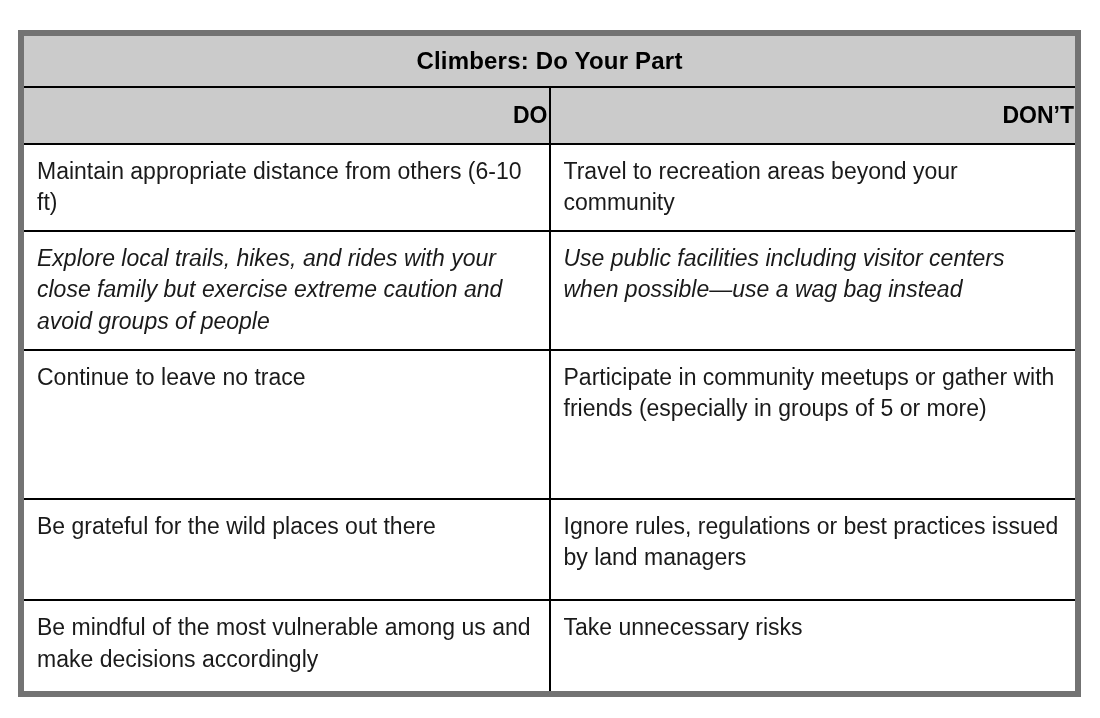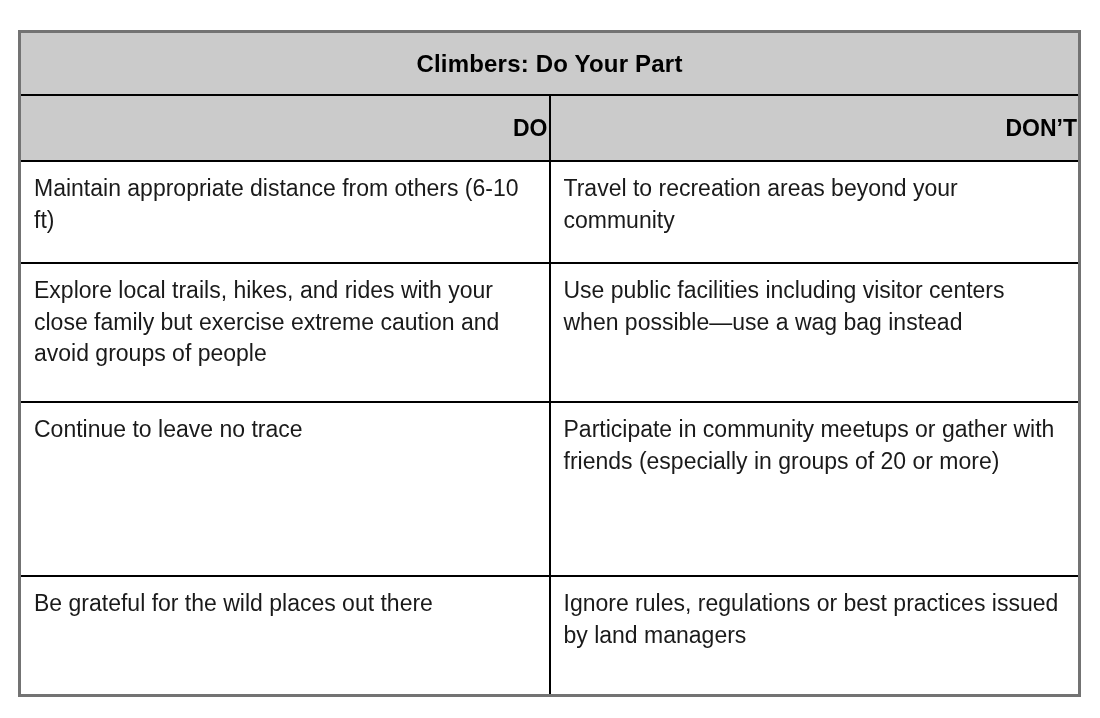--- a/index.html
+++ b/index.html
@@ -14,21 +14,21 @@
     box-sizing: border-box;
     width: 1100px;
     height: 718px;
     padding: 30px 18px 0 18px;
   }
   table.dodont {
     border-collapse: collapse;
     width: 1063px;
     height: 667px;
     table-layout: fixed;
-    border: 3px solid #737373;
+    border: 6px solid #737373;
     padding-left: 46px;
   }
   table.dodont th, table.dodont td {
     border: 2px solid #000000;
     box-sizing: border-box;
   }
   th.table-title {
     background: #cbcbcb;
     font-weight: bold;
     font-size: 24px;
@@ -52,21 +52,21 @@
     font-size: 23px;
     color: #1a1a1a;
     text-align: left;
     vertical-align: top;
     padding: 11px 14px 10px 13px;
     line-height: 1.38;
     background: #ffffff;
   }
   tr.r1 { height: 57px; }
   tr.r2 { height: 75px; }
-  tr.r3 { height: 117px; }
+  tr.r3 { height: 117px; font-style: italic; }
   tr.r4 { height: 148px; }
   tr.r5 { height: 101px; }
   tr.r6 { height: 93px; }
 </style>
 </head>
 <body>
 
 <div class="page">
   <table class="dodont">
     <tbody>
@@ -80,21 +80,25 @@
       <tr class="r2">
         <td class="cell">Maintain appropriate distance from others (6-10 ft)</td>
         <td class="cell">Travel to recreation areas beyond your community</td>
       </tr>
       <tr class="r3">
         <td class="cell">Explore local trails, hikes, and rides with your close family but exercise extreme caution and avoid groups of people</td>
         <td class="cell">Use public facilities including visitor centers when possible—use a wag bag instead</td>
       </tr>
       <tr class="r4">
         <td class="cell">Continue to leave no trace</td>
-        <td class="cell">Participate in community meetups or gather with friends (especially in groups of 20 or more)</td>
+        <td class="cell">Participate in community meetups or gather with friends (especially in groups of 5 or more)</td>
       </tr>
       <tr class="r5">
         <td class="cell">Be grateful for the wild places out there</td>
         <td class="cell">Ignore rules, regulations or best practices issued by land managers</td>
+      </tr>
+      <tr class="r6">
+        <td class="cell">Be mindful of the most vulnerable among us and make decisions accordingly</td>
+        <td class="cell">Take unnecessary risks</td>
       </tr>
     </tbody>
   </table>
 </div>
 
 </body></html>

